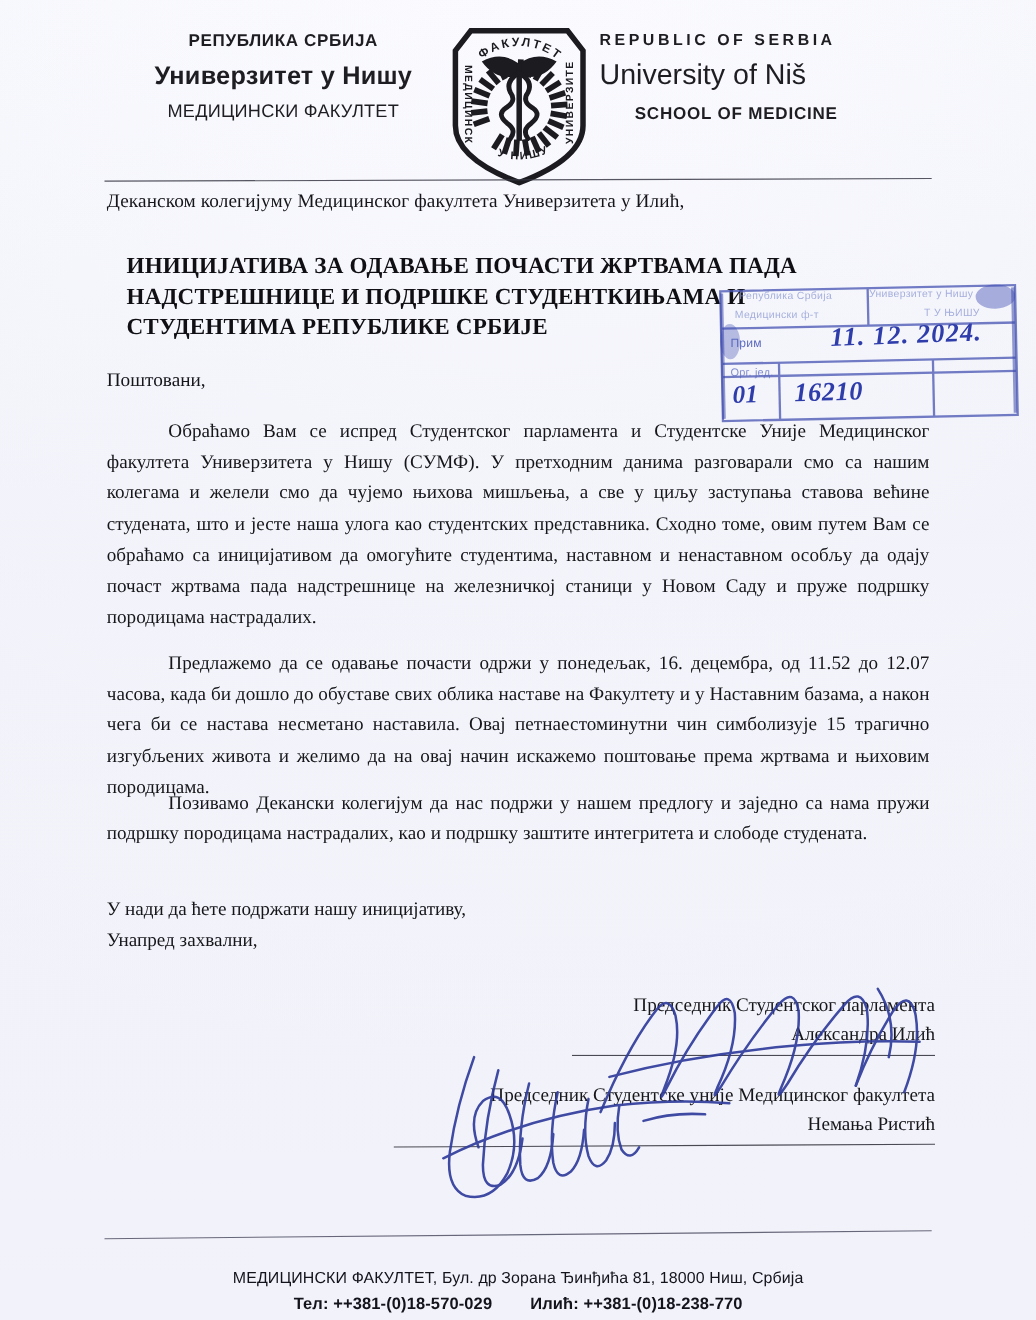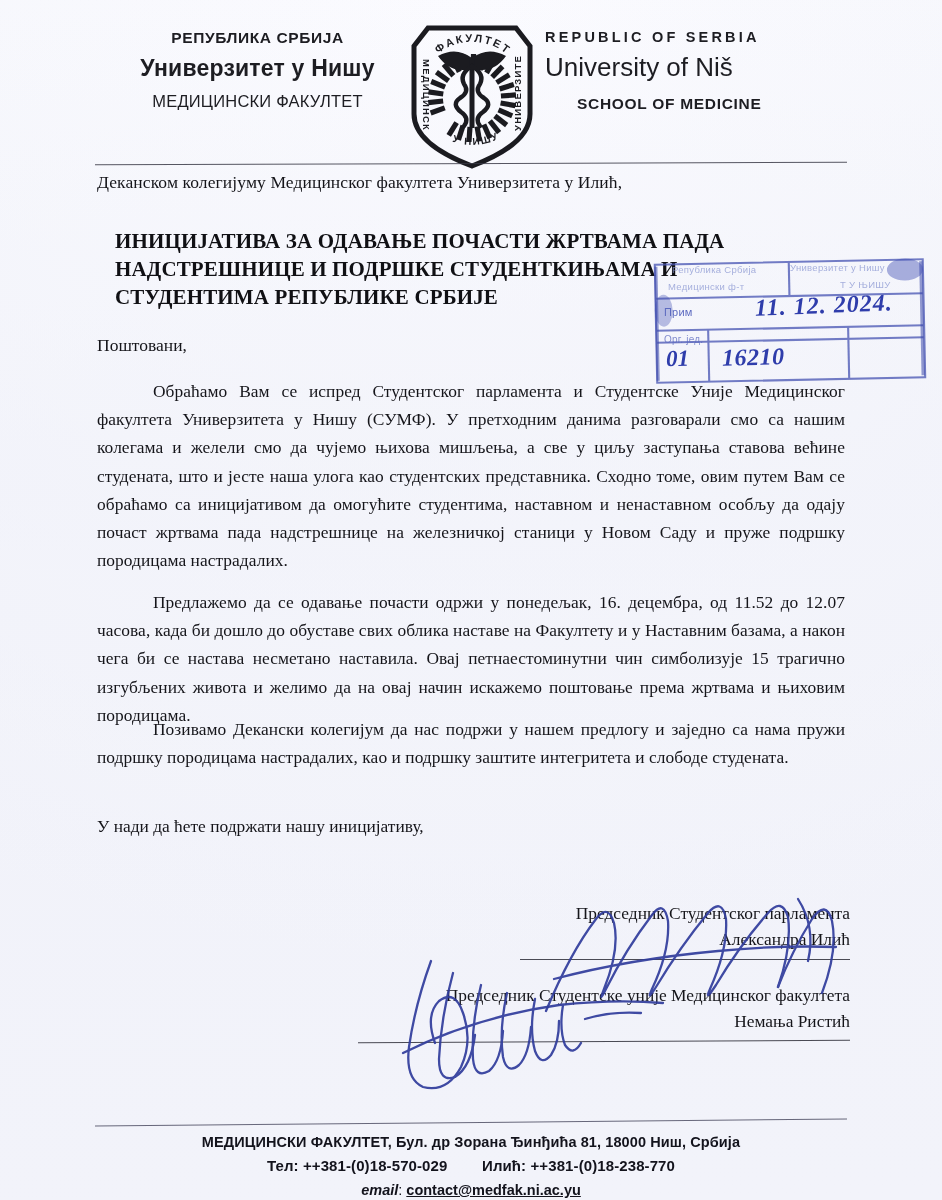--- a/index.html
+++ b/index.html
@@ -281,23 +281,24 @@
   
   .footer {
     position: absolute;
     left: 0; right: 0;
     top: 1134px;
     text-align: center;
     font-family: "Liberation Sans", sans-serif;
     color: #13131c;
   }
   .ft-l1 {
-    font-weight: bold;
+    font-weight: normal;
     font-size: 14.5px;
     letter-spacing: 0.1px;
+    margin-top: 20px;
   }
   .ft-l2 {
     font-weight: bold;
     font-size: 15px;
     margin-top: 7px;
     letter-spacing: 0.1px;
   }
   .ft-gap { display: inline-block; width: 26px; }
   .ft-l3 {
     font-size: 14.5px;
@@ -405,20 +406,21 @@
   <div class="doc-title">ИНИЦИЈАТИВА ЗА ОДАВАЊЕ ПОЧАСТИ ЖРТВАМА ПАДА НАДСТРЕШНИЦЕ И ПОДРШКЕ СТУДЕНТКИЊАМА И СТУДЕНТИМА РЕПУБЛИКЕ СРБИЈЕ</div>
 
   <div class="salutation">Поштовани,</div>
 
   <div class="body-text" id="para-1">Обраћамо Вам се испред Студентског парламента и Студентске Уније Медицинског факултета Универзитета у Нишу (СУМФ). У претходним данима разговарали смо са нашим колегама и желели смо да чујемо њихова мишљења, а све у циљу заступања ставова већине студената, што и јесте наша улога као студентских представника. Сходно томе, овим путем Вам се обраћамо са иницијативом да омогућите студентима, наставном и ненаставном особљу да одају почаст жртвама пада надстрешнице на железничкој станици у Новом Саду и пруже подршку породицама настрадалих.</div>
   <div class="body-text" id="para-2">Предлажемо да се одавање почасти одржи у понедељак, 16. децембра, од 11.52 до 12.07 часова, када би дошло до обуставе свих облика наставе на Факултету и у Наставним базама, а након чега би се настава несметано наставила. Овај петнаестоминутни чин симболизује 15 трагично изгубљених живота и желимо да на овај начин искажемо поштовање према жртвама и њиховим породицама.</div>
   <div class="body-text" id="para-3">Позивамо Декански колегијум да нас подржи у нашем предлогу и заједно са нама пружи подршку породицама настрадалих, као и подршку заштите интегритета и слободе студената.</div>
 
   <div class="closing">
     <div>У нади да ћете подржати нашу иницијативу,</div>
+    <div>Унапред захвални,</div>
   </div>
 
   <div class="sig-block">
     <div class="sig-group">
       <div class="sig-line-1">Председник Студентског парламента</div>
       <div class="sig-line-2">Александра Илић</div>
       <div class="sig-rule" id="sig-rule-a"></div>
     </div>
     <div class="sig-group sig-g2">
       <div class="sig-line-1">Председник Студентске уније Медицинског факултета</div>

